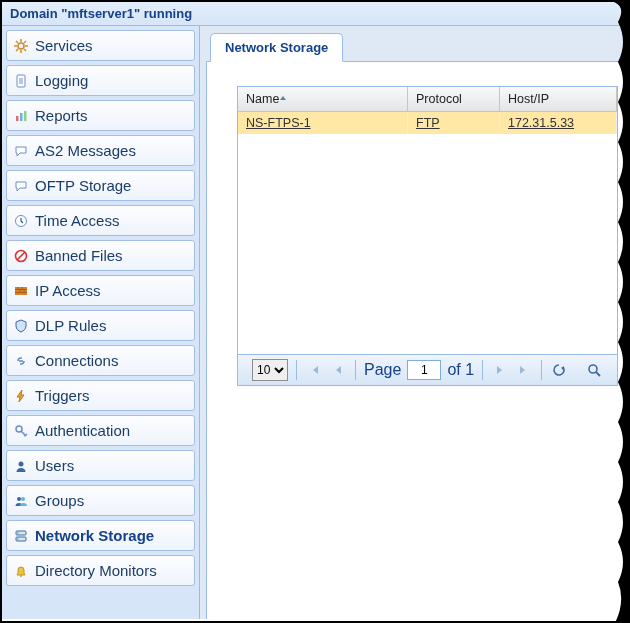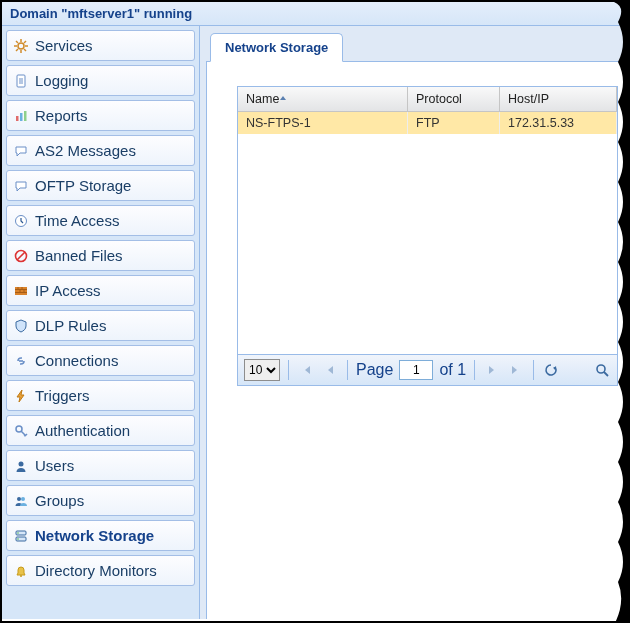--- a/index.html
+++ b/index.html
@@ -116,31 +116,32 @@
   .grid-body { flex:1; overflow:auto; }
   .grid-row {
     display: flex;
     background: #ffe8a6;
     color: #333;
   }
   .grid-row .col {
     padding: 4px 8px;
     border-right: 1px solid #ededed;
     font-size: 12.5px;
+    text-decoration: underline;
   }
   .col-name { width: 170px; }
   .col-proto { width: 92px; }
   .col-host { flex: 1; }
   .pager {
     border-top: 1px solid #99bbe8;
     background: linear-gradient(#f0f4fb, #d6e6f8);
     display: flex;
     align-items: center;
     gap: 6px;
-    padding: 4px 6px;
+    padding: 4px 14px;
   }
   .pager select {
     font-size: 12px;
     height: 22px;
     border:1px solid #8d8d8d;
   }
   .pager .sep {
     width:1px; height:20px; background:#99bbe8; margin:0 2px;
   }
   .pager-btn {

